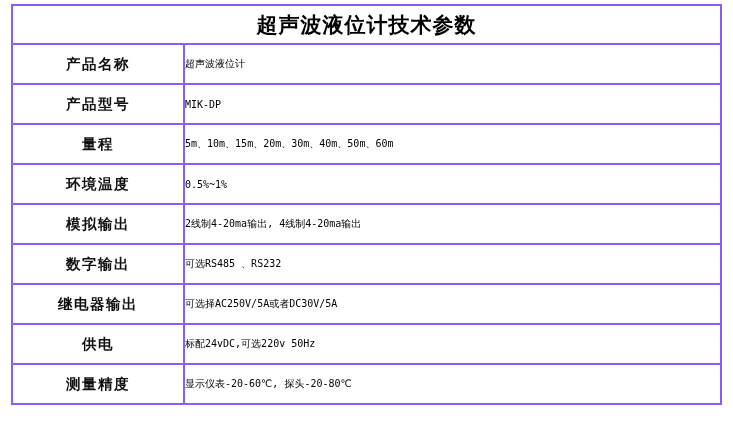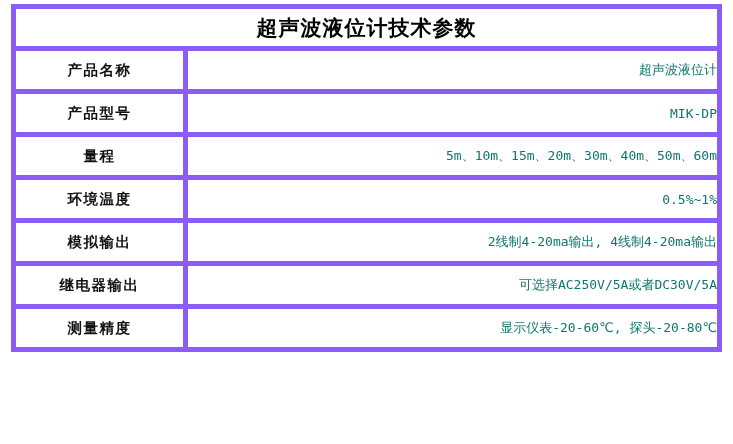--- a/index.html
+++ b/index.html
@@ -22,21 +22,21 @@
   }
   .spec-table {
     position: absolute;
     left: 11px;
     top: 4px;
     width: 711px;
     border-collapse: collapse;
     table-layout: fixed;
   }
   .spec-table td {
-    border: 5px solid #8b5cf6;
+    border: 2px solid #8b5cf6;
     background: #ffffff;
     padding: 0;
     vertical-align: middle;
   }
   .title-cell {
     height: 37px;
     text-align: center;
     font-family: "DejaVu Sans", sans-serif;
     font-size: 21px;
     font-weight: bold;
@@ -49,25 +49,25 @@
     text-align: center;
     font-family: "DejaVu Sans", sans-serif;
     font-size: 14.5px;
     font-weight: bold;
     color: #111111;
     letter-spacing: 1.5px;
     margin-top: 23px;
   }
   .value-cell {
     height: 38px;
-    text-align: right;
+    text-align: left;
     padding-left: 10px;
     font-family: "DejaVu Sans Mono", "DejaVu Sans", monospace;
-    font-size: 13px;
-    color: #0f766e;
+    font-size: 10px;
+    color: #000000;
     letter-spacing: 0px;
   }
   .value-cell .txt {
     display: block;
     white-space: pre;
   }
 </style>
 </head>
 <body>
 
@@ -105,23 +105,35 @@
             <span class="txt">0.5%~1%</span>
           </td>
       </tr>
       <tr>
         <td class="label-cell">模拟输出</td>
         <td class="value-cell">
             <span class="txt">2线制4-20ma输出, 4线制4-20ma输出</span>
           </td>
       </tr>
       <tr>
+        <td class="label-cell">数字输出</td>
+        <td class="value-cell">
+            <span class="txt">可选RS485 、RS232</span>
+          </td>
+      </tr>
+      <tr>
         <td class="label-cell">继电器输出</td>
         <td class="value-cell">
             <span class="txt">可选择AC250V/5A或者DC30V/5A</span>
+          </td>
+      </tr>
+      <tr>
+        <td class="label-cell">供电</td>
+        <td class="value-cell">
+            <span class="txt">标配24vDC,可选220v 50Hz</span>
           </td>
       </tr>
       <tr>
         <td class="label-cell">测量精度</td>
         <td class="value-cell">
             <span class="txt">显示仪表-20-60℃, 探头-20-80℃</span>
           </td>
       </tr>
     </tbody>
   </table>

